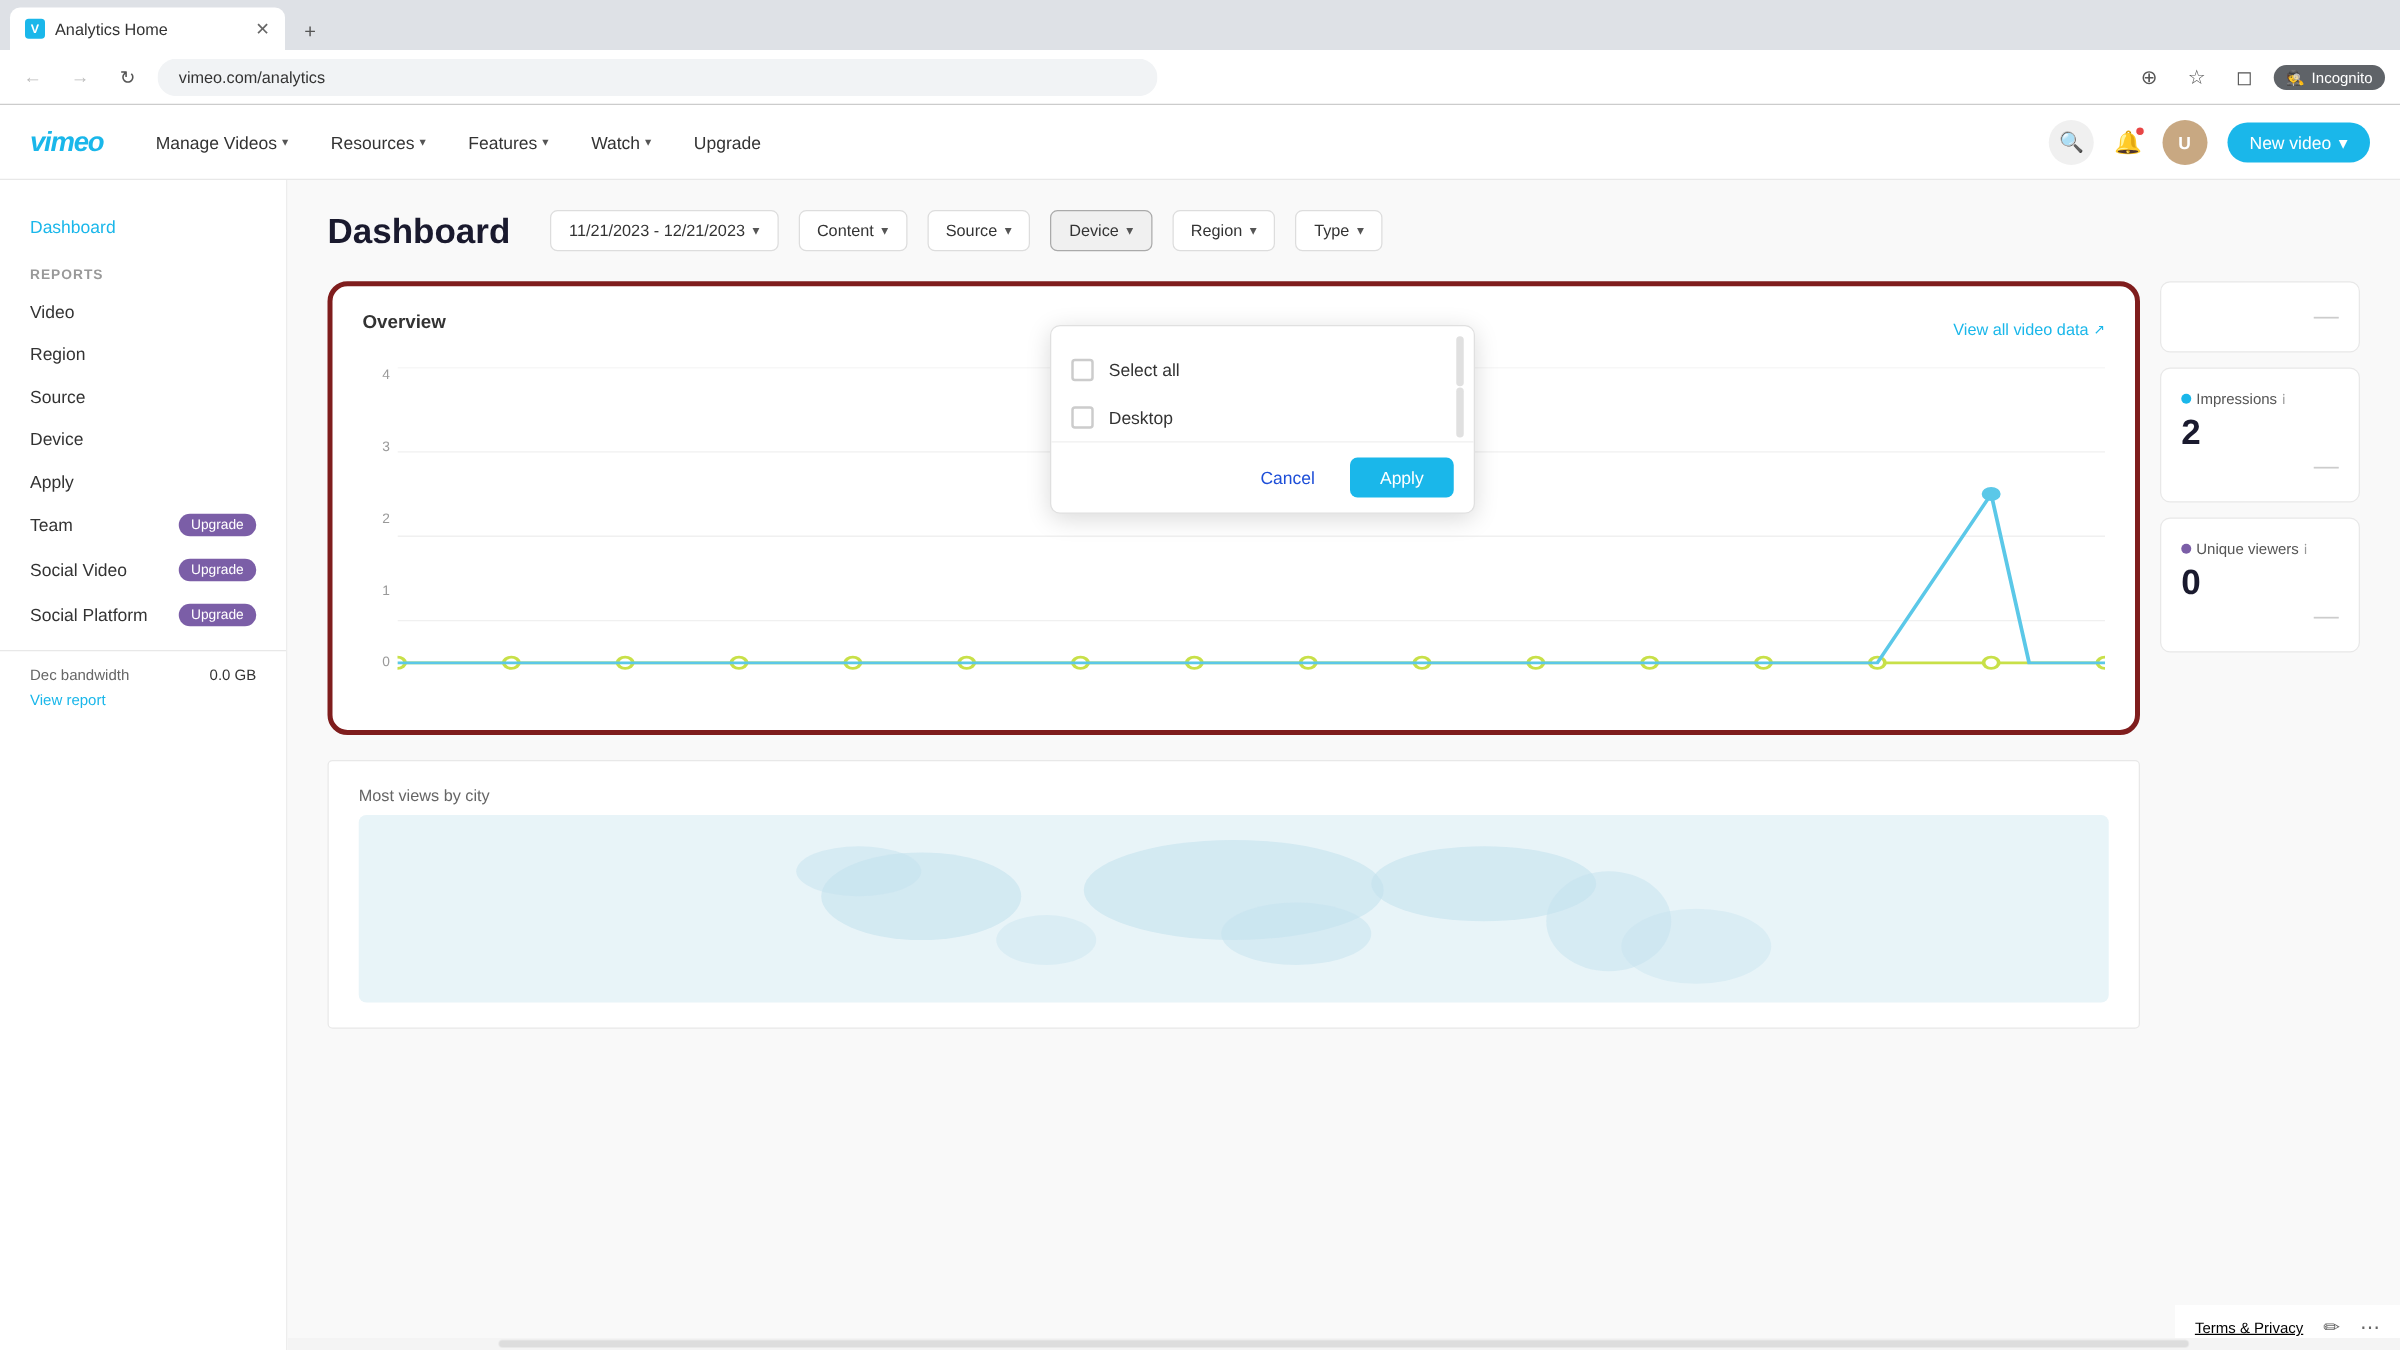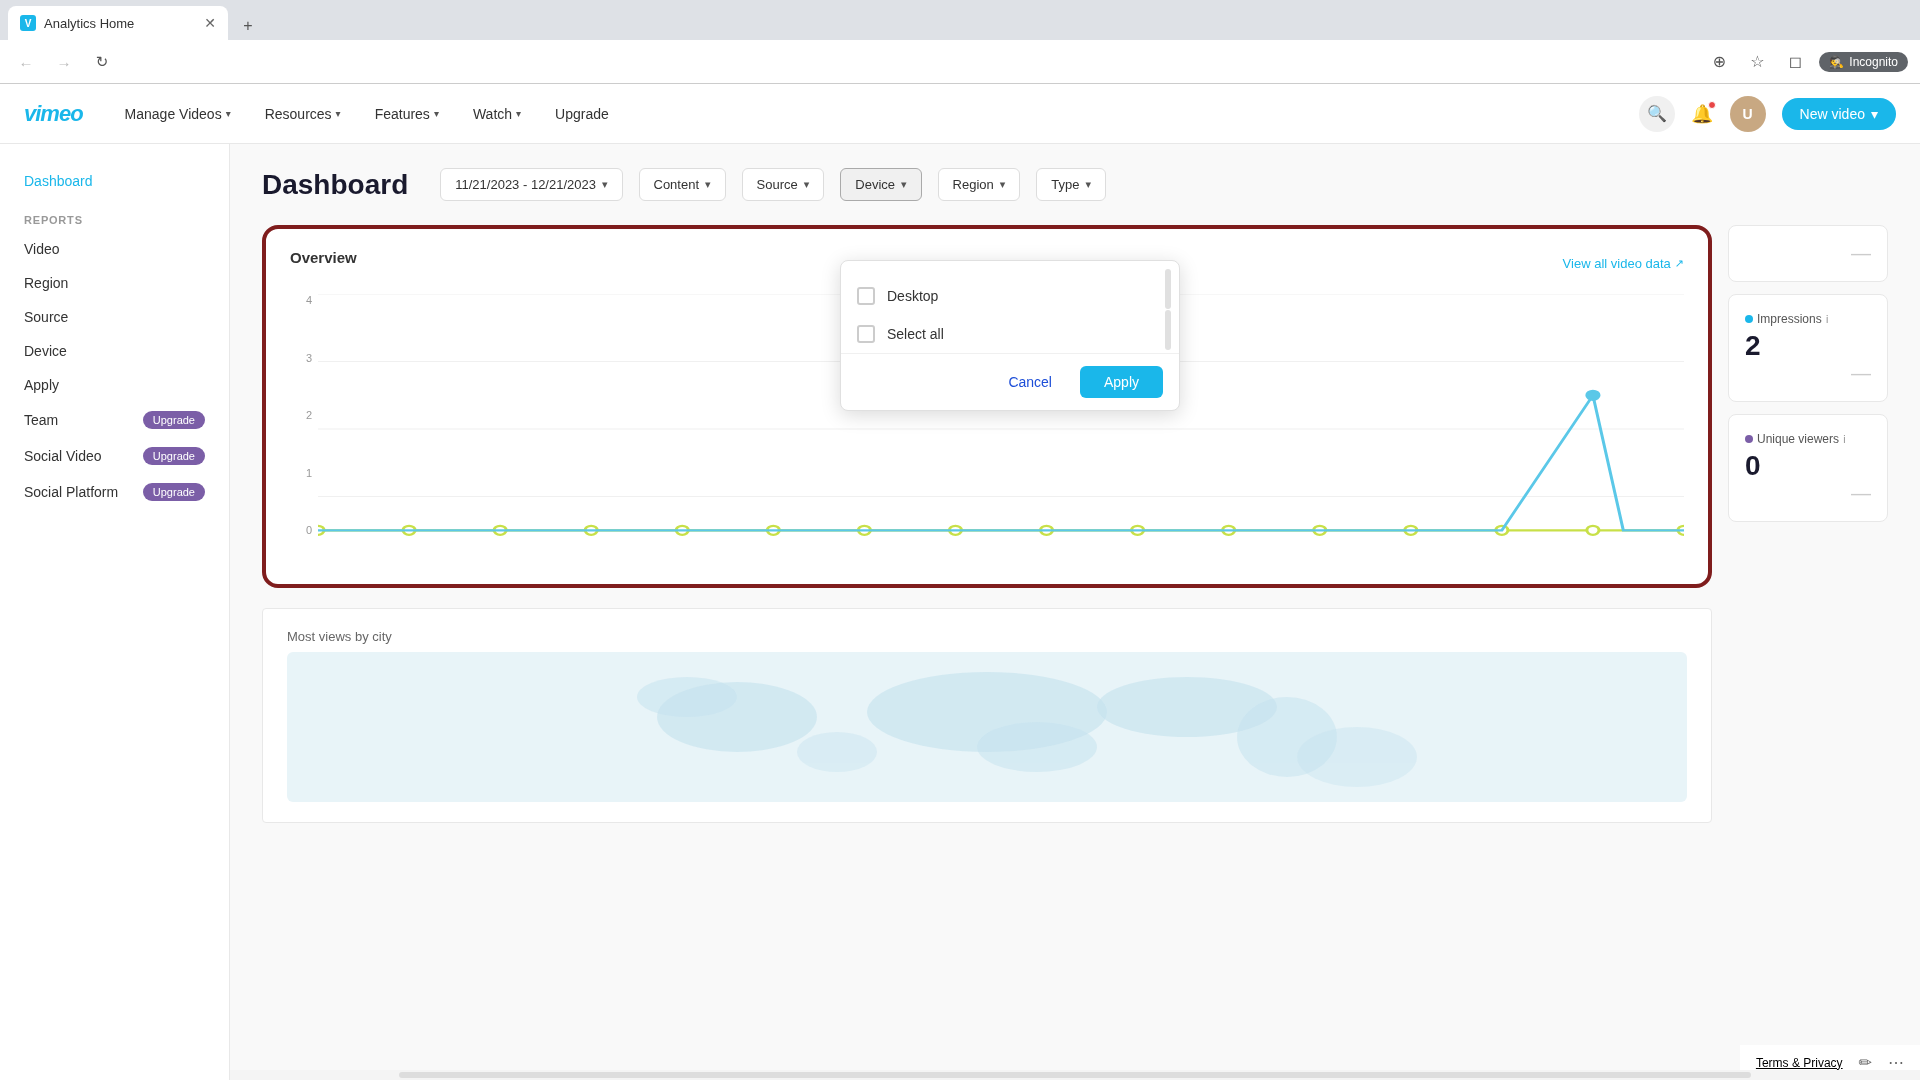--- a/index.html
+++ b/index.html
@@ -104,20 +104,23 @@
       <div class="tab-favicon">V</div>
       <span class="tab-title">Analytics Home</span>
       <span class="tab-close">✕</span>
     </div>
     <div class="tab-new">+</div>
   </div>
   <div class="browser-nav">
     <div class="nav-btn disabled">←</div>
     <div class="nav-btn disabled">→</div>
     <div class="nav-btn">↻</div>
+    <div class="address-bar">
+      <span>vimeo.com/analytics</span>
+    </div>
     <div class="nav-right">
       <div class="nav-icon">⊕</div>
       <div class="nav-icon">☆</div>
       <div class="nav-icon">◻</div>
       <div class="incognito-badge">
         <span>🕵</span>
         <span>Incognito</span>
       </div>
     </div>
   </div>
@@ -190,20 +193,27 @@
       </div>
       <div class="sidebar-item">
         <span>Social Video</span>
         <span class="upgrade-badge">Upgrade</span>
       </div>
       <div class="sidebar-item">
         <span>Social Platform</span>
         <span class="upgrade-badge">Upgrade</span>
       </div>
 
+      <div class="bandwidth-section">
+        <div class="bandwidth-row">
+          <span class="bandwidth-label">Dec bandwidth</span>
+          <span class="bandwidth-value">0.0 GB</span>
+        </div>
+        <a class="view-report-link">View report</a>
+      </div>
     </div>
 
     <div class="dashboard-area">
 
       <div class="dashboard-header">
         <h1 class="dashboard-title">Dashboard</h1>
 
         <button class="filter-btn">
           <span>11/21/2023 - 12/21/2023</span>
           <span class="chevron">▾</span>
@@ -341,25 +351,25 @@
   </div>
 </div>
 
 <div class="device-dropdown">
 
   <div style="position:absolute;right:8px;top:8px;width:6px;height:40px;background:#e0e0e0;border-radius:3px;"></div>
 
   <div class="dropdown-scroll">
     <div class="dropdown-item">
       <div class="checkbox"></div>
-      <span>Desktop</span>
+      <span>Select all</span>
     </div>
     <div class="dropdown-item">
       <div class="checkbox"></div>
-      <span>Select all</span>
+      <span>Desktop</span>
     </div>
   </div>
 
   <div style="position:absolute;right:8px;bottom:60px;width:6px;height:40px;background:#e0e0e0;border-radius:3px;"></div>
 
   <div class="dropdown-actions">
     <button class="cancel-btn">Cancel</button>
     <button class="apply-btn">Apply</button>
   </div>
 </div>

